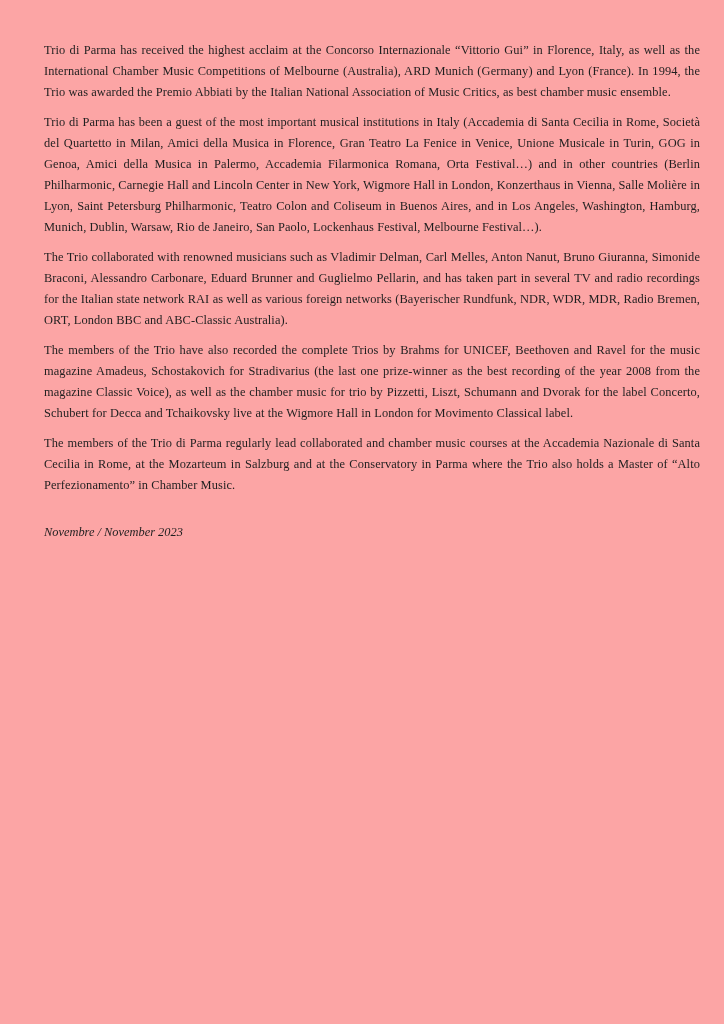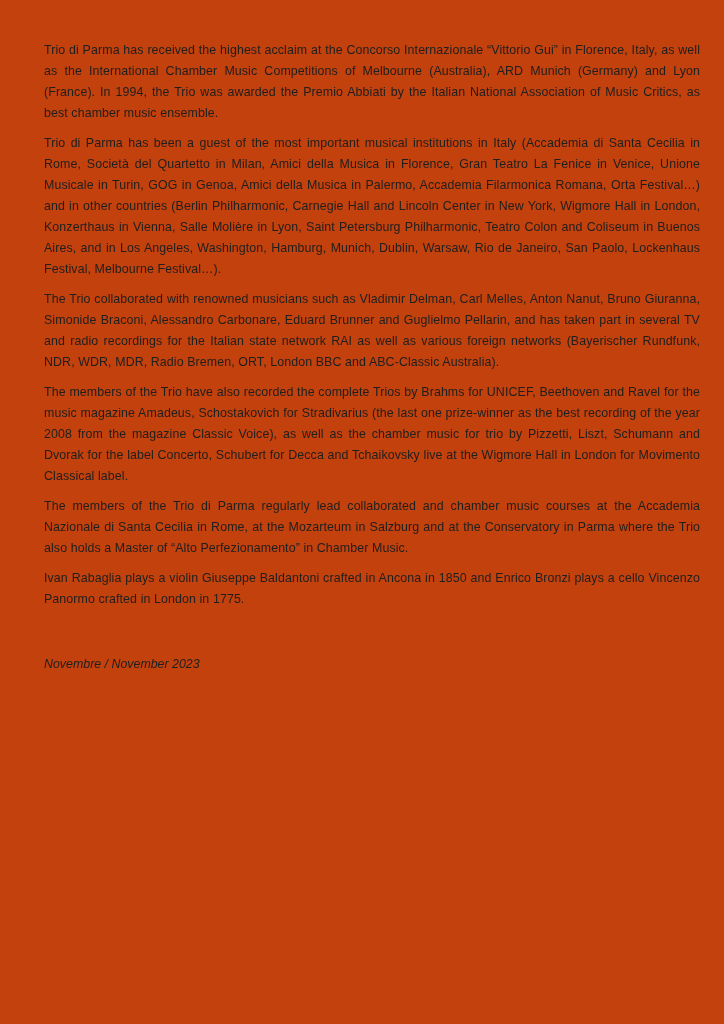--- a/index.html
+++ b/index.html
@@ -4,48 +4,47 @@
 <style>
   html, body {
     margin: 0;
     padding: 0;
     background: #ffffff;
   }
   .page {
     position: relative;
     width: 724px;
     height: 1024px;
-    background: #c2410c;
+    background: #fca5a5;
     box-sizing: border-box;
     padding: 40px 24px 0 44px;
-    font-family: Liberation Sans, sans-serif;
+    font-family: Liberation Serif, serif;
     color: #1f1f1f;
     overflow: hidden;
   }
   .body-text p {
     margin: 0 0 9px 0;
     font-size: 12.4px;
     line-height: 21px;
     text-align: justify;
     letter-spacing: 0.1px;
   }
   .date-line {
-    margin-top: 44px;
+    margin-top: 26px;
     font-size: 12.4px;
     line-height: 21px;
     font-style: italic;
     text-align: left;
   }
 </style>
 </head>
 <body>
 
 <div class="page">
   <div class="body-text">
     <p>Trio di Parma has received the highest acclaim at the Concorso Internazionale “Vittorio Gui” in Florence, Italy, as well as the International Chamber Music Competitions of Melbourne (Australia), ARD Munich (Germany) and Lyon (France). In 1994, the Trio was awarded the Premio Abbiati by the Italian National Association of Music Critics, as best chamber music ensemble.</p>
     <p>Trio di Parma has been a guest of the most important musical institutions in Italy (Accademia di Santa Cecilia in Rome, Società del Quartetto in Milan, Amici della Musica in Florence, Gran Teatro La Fenice in Venice, Unione Musicale in Turin, GOG in Genoa, Amici della Musica in Palermo, Accademia Filarmonica Romana, Orta Festival…) and in other countries (Berlin Philharmonic, Carnegie Hall and Lincoln Center in New York, Wigmore Hall in London, Konzerthaus in Vienna, Salle Molière in Lyon, Saint Petersburg Philharmonic, Teatro Colon and Coliseum in Buenos Aires, and in Los Angeles, Washington, Hamburg, Munich, Dublin, Warsaw, Rio de Janeiro, San Paolo, Lockenhaus Festival, Melbourne Festival…).</p>
     <p>The Trio collaborated with renowned musicians such as Vladimir Delman, Carl Melles, Anton Nanut, Bruno Giuranna, Simonide Braconi, Alessandro Carbonare, Eduard Brunner and Guglielmo Pellarin, and has taken part in several TV and radio recordings for the Italian state network RAI as well as various foreign networks (Bayerischer Rundfunk, NDR, WDR, MDR, Radio Bremen, ORT, London BBC and ABC-Classic Australia).</p>
     <p>The members of the Trio have also recorded the complete Trios by Brahms for UNICEF, Beethoven and Ravel for the music magazine Amadeus, Schostakovich for Stradivarius (the last one prize-winner as the best recording of the year 2008 from the magazine Classic Voice), as well as the chamber music for trio by Pizzetti, Liszt, Schumann and Dvorak for the label Concerto, Schubert for Decca and Tchaikovsky live at the Wigmore Hall in London for Movimento Classical label.</p>
     <p>The members of the Trio di Parma regularly lead collaborated and chamber music courses at the Accademia Nazionale di Santa Cecilia in Rome, at the Mozarteum in Salzburg and at the Conservatory in Parma where the Trio also holds a Master of “Alto Perfezionamento” in Chamber Music.</p>
-    <p>Ivan Rabaglia plays a violin Giuseppe Baldantoni crafted in Ancona in 1850 and Enrico Bronzi plays a cello Vincenzo Panormo crafted in London in 1775.</p>
   </div>
   <div class="date-line">Novembre / November 2023</div>
 </div>
 
 </body></html>

